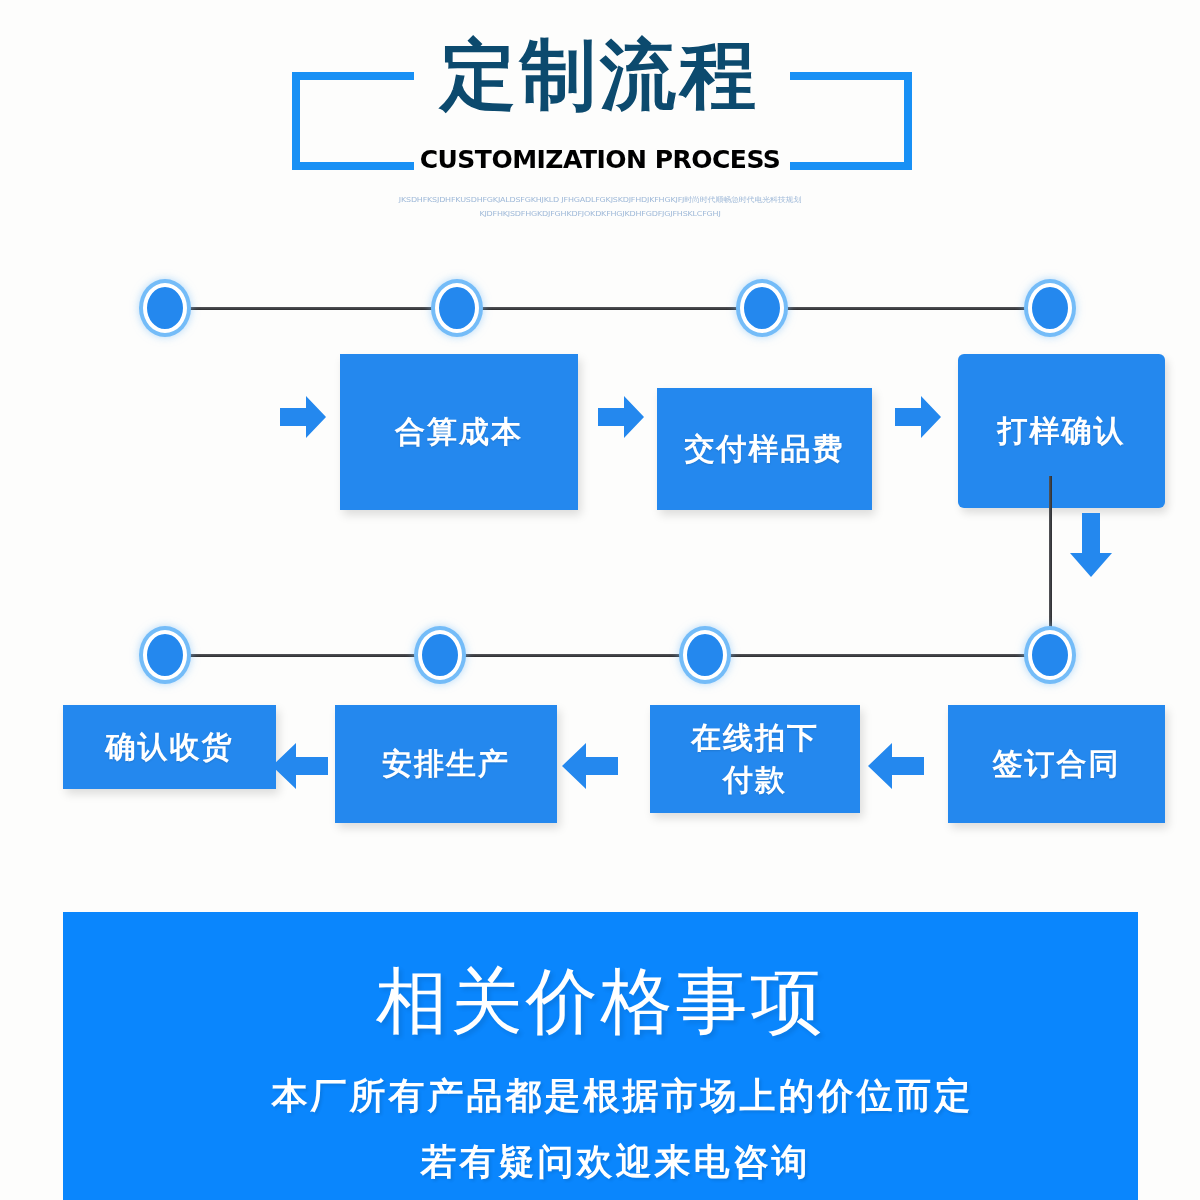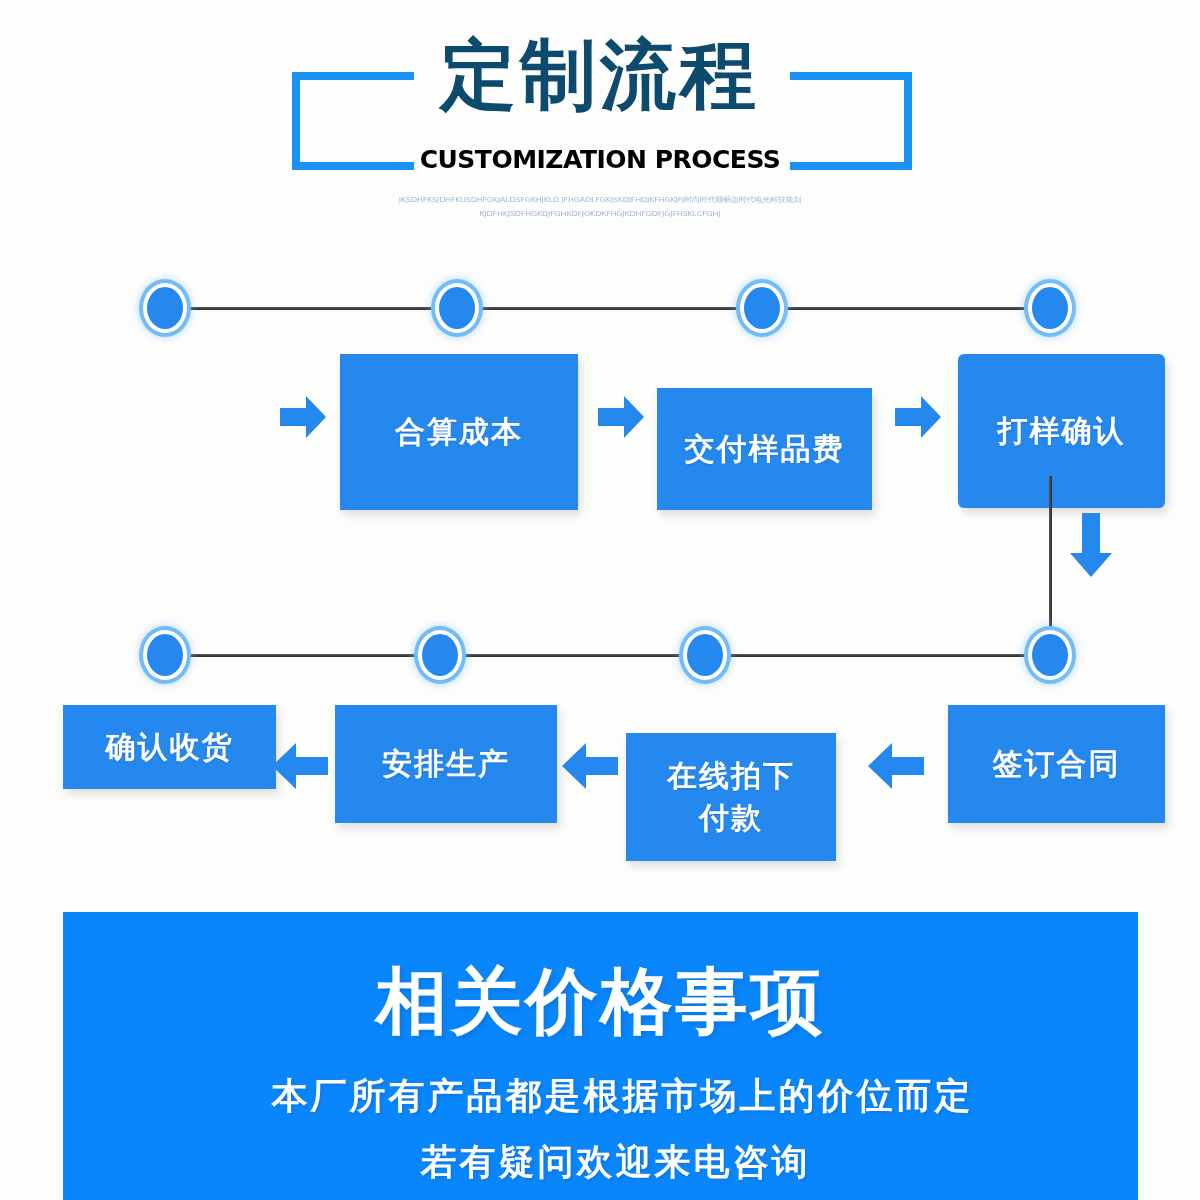--- a/index.html
+++ b/index.html
@@ -90,21 +90,21 @@
   
   .banner{
     position:absolute; left:63px; top:912px;
     width:1075px; height:288px;
     background:#0a86fd;
   }
   .banner-title{
     position:absolute; left:0; top:48px; width:100%;
     text-align:center;
     font-size:72px; line-height:82px;
-    font-weight:bold; color:#ffffff;
+    font-weight:normal; color:#ffffff;
     letter-spacing:3px;
     text-shadow:3px 3px 4px rgba(0,0,0,0.10);
   }
   .banner-line{
     position:absolute; left:0; width:100%;
     text-align:center;
     font-size:36px; line-height:44px;
     font-weight:bold; color:#ffffff;
     letter-spacing:3px;
     text-shadow:2px 2px 3px rgba(0,0,0,0.10);
@@ -172,21 +172,21 @@
     <div class="node" style="left:418px; top:630px;"></div>
     <div class="node" style="left:683px; top:630px;"></div>
     <div class="node" style="left:1028px; top:630px;"></div>
 
     <div class="box" style="left:63px; top:705px; width:213px; height:84px;">
       <span>确认收货</span>
     </div>
     <div class="box" style="left:335px; top:705px; width:222px; height:118px;justify-content:center;">
       <span>安排生产</span>
     </div>
-    <div class="box" style="left:626px; top:705px; width:210px; height:128px;margin-top:28px;">
+    <div class="box" style="left:650px; top:705px; width:210px; height:108px;">
       <span>在线拍下
 付款</span>
     </div>
     <div class="box" style="left:948px; top:705px; width:217px; height:118px;">
       <span>签订合同</span>
     </div>
 
     <div class="arrow" style="left:272px; top:743px;">
       <svg width="56" height="46" viewBox="0 0 56 46">
         <path d="M56 14 H24 V0 L0 23 L24 46 V32 H56 Z" fill="#2488ee"></path>

